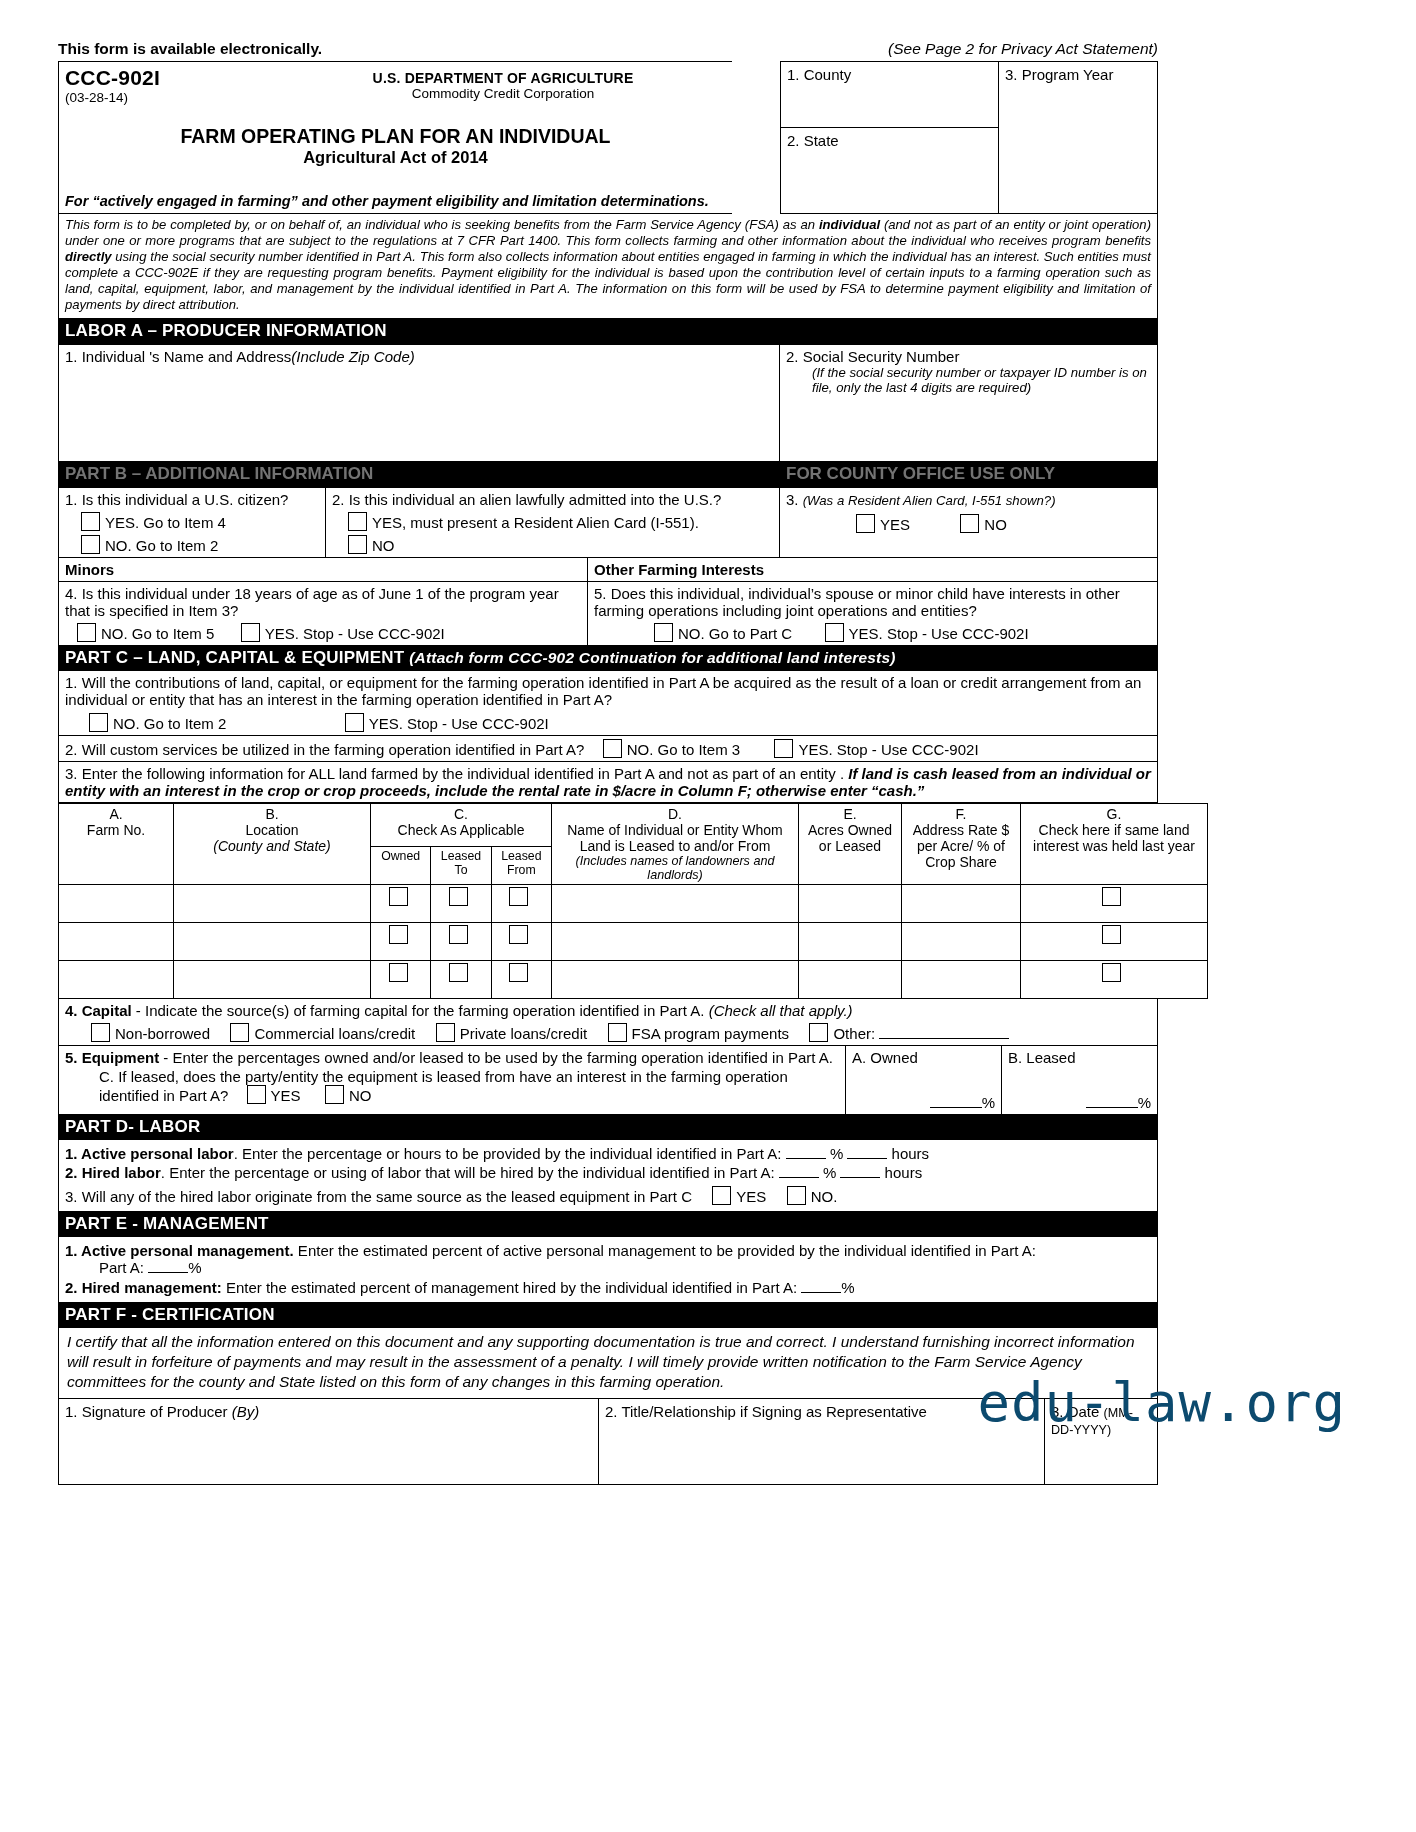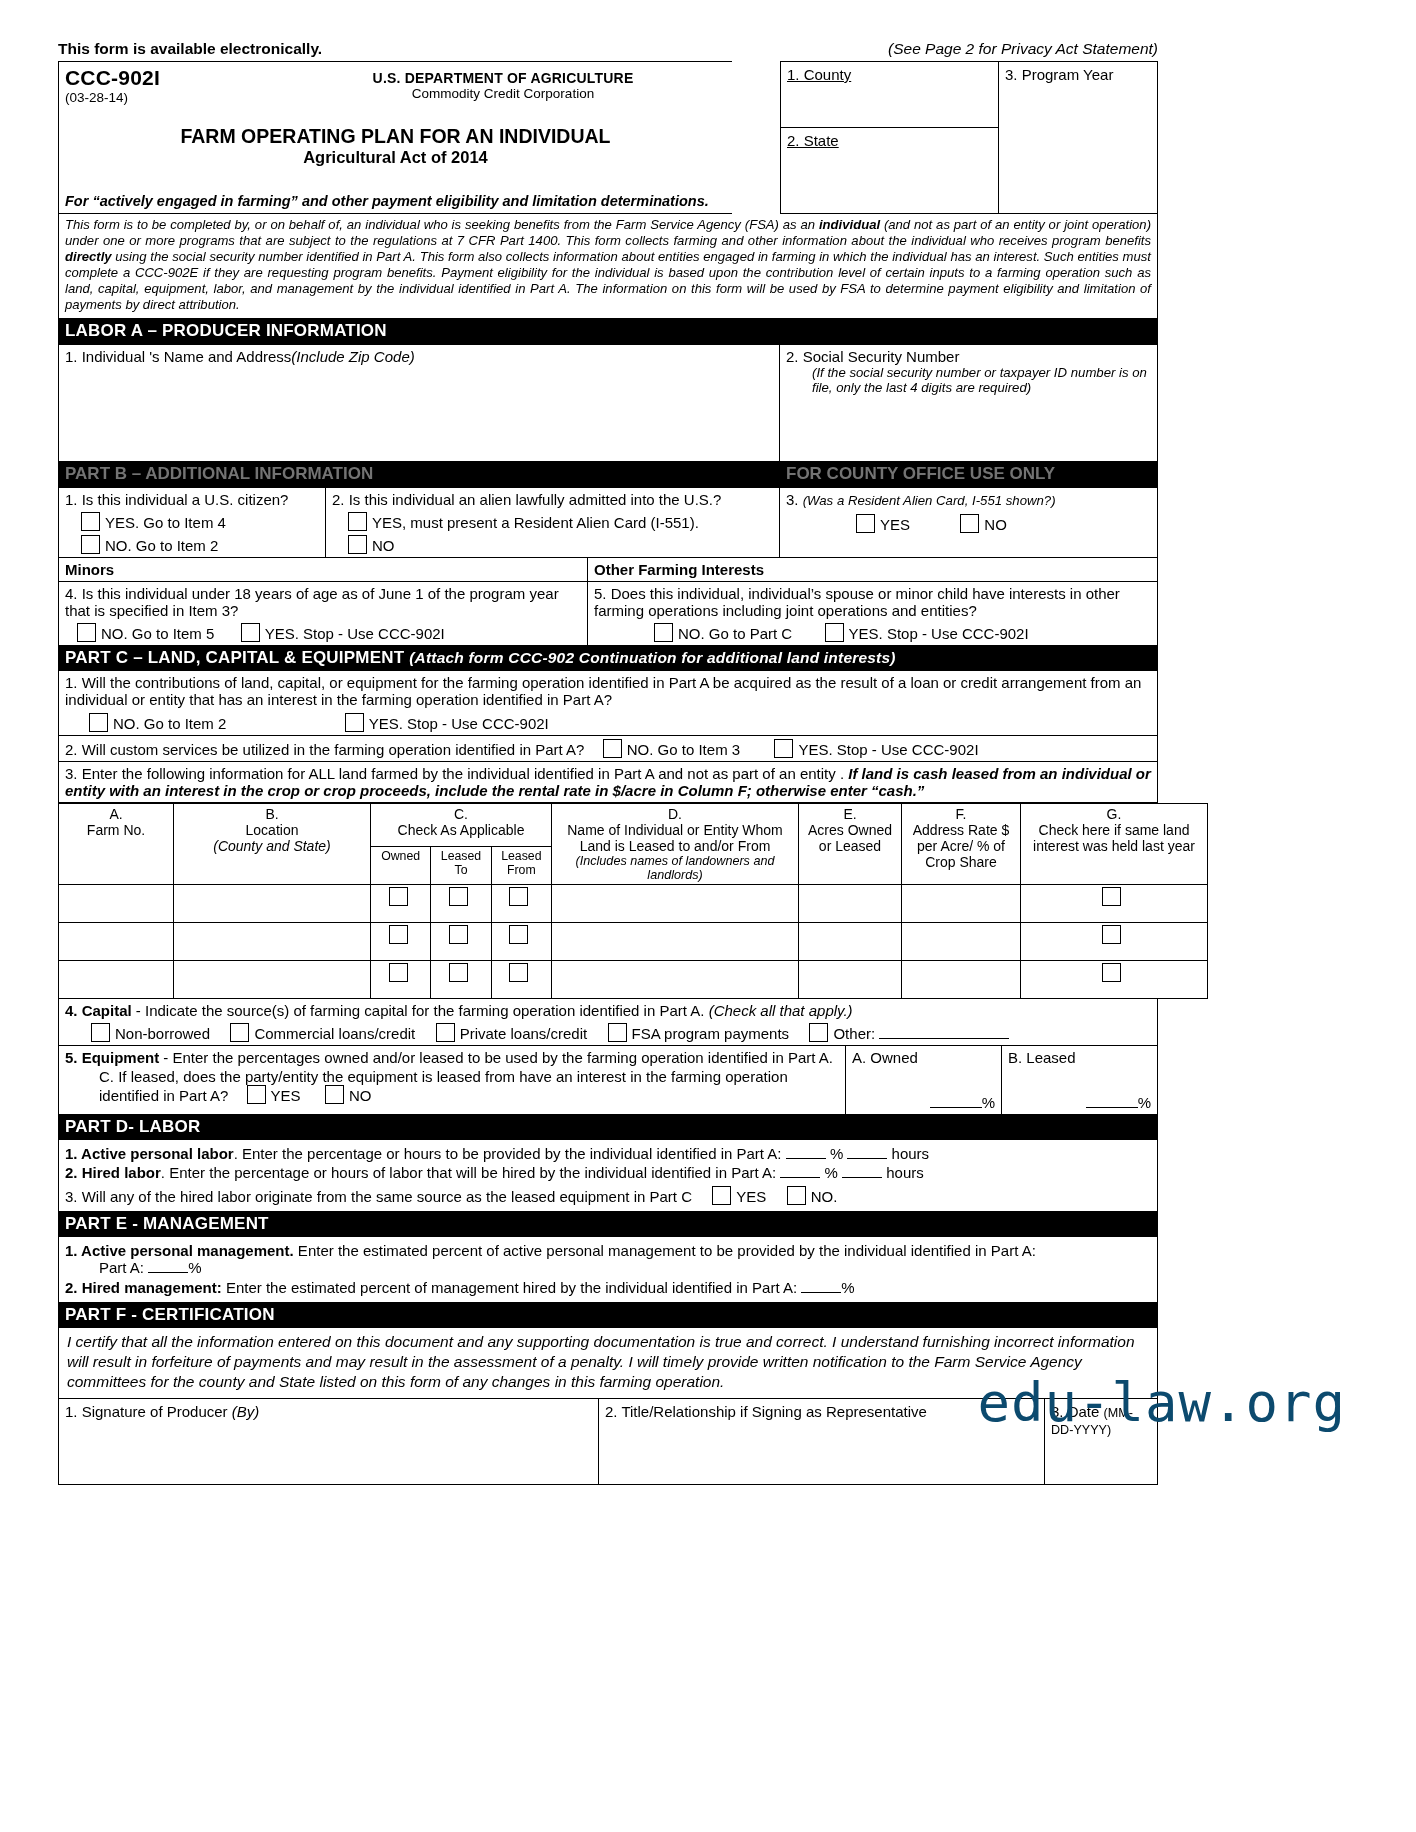--- a/index.html
+++ b/index.html
@@ -44,21 +44,21 @@
     box-sizing: border-box;
     padding: 4px 6px 4px 6px;
     position: relative;
   }
   .hdr-right {
     width: 378px;
     box-sizing: border-box;
     border: 1.6px solid #000;
     display: flex;
   }
-  .county-col { width: 218px; border-right: 1.6px solid #000; box-sizing: border-box; text-decoration: underline;}
+  .county-col { width: 218px; border-right: 1.6px solid #000; box-sizing: border-box;}
   .progyear-col { width: 158px; box-sizing: border-box; }
   .county-cell { height: 66px; box-sizing: border-box; padding: 4px 6px; font-size: 15px; border-bottom: 1.6px solid #000;}
   .state-cell { height: 70px; box-sizing: border-box; padding: 4px 6px; font-size: 15px;}
   .progyear-cell { padding: 4px 6px; font-size: 15px; }
 
   .formno { font-size: 21px; font-weight: bold; letter-spacing: .2px;}
   .formdate { font-size: 13.5px; }
   .usda { font-weight: bold; font-size: 14px; letter-spacing: .2px;}
   .ccc { font-size: 13.5px; }
   .title1 { font-size: 19.5px; font-weight: bold; text-align: center; }
@@ -422,21 +422,21 @@
     </div>
 
     <div class="partbar">PART D- LABOR</div>
     <div class="cell" style="width:1100px; border-top:none; padding-top:5px; padding-bottom:6px;">
       <div>
         <span class="b">1.  Active personal labor</span><span>.  Enter the percentage or hours to be provided by the individual identified in Part A:</span>
         <span class="underline-blank"></span> <span>%</span>
         <span class="underline-blank"></span> <span>hours</span>
       </div>
       <div style="margin-top:2px;">
-        <span class="b">2.  Hired labor</span><span>.  Enter the percentage or hours of labor that will be hired by the individual identified in Part A:</span>
+        <span class="b">2.  Hired labor</span><span>.  Enter the percentage or using of labor that will be hired by the individual identified in Part A:</span>
         <span class="underline-blank"></span> <span>%</span>
         <span class="underline-blank"></span> <span>hours</span>
       </div>
       <div style="margin-top:5px;">
         <span>3.  Will any of the hired labor originate from the same source as the leased equipment in Part C</span>
         <span style="display:inline-block;width:12px;"></span>
         <span class="chk"></span><span>YES</span>
         <span style="display:inline-block;width:12px;"></span>
         <span class="chk"></span><span>NO.</span>
       </div>

